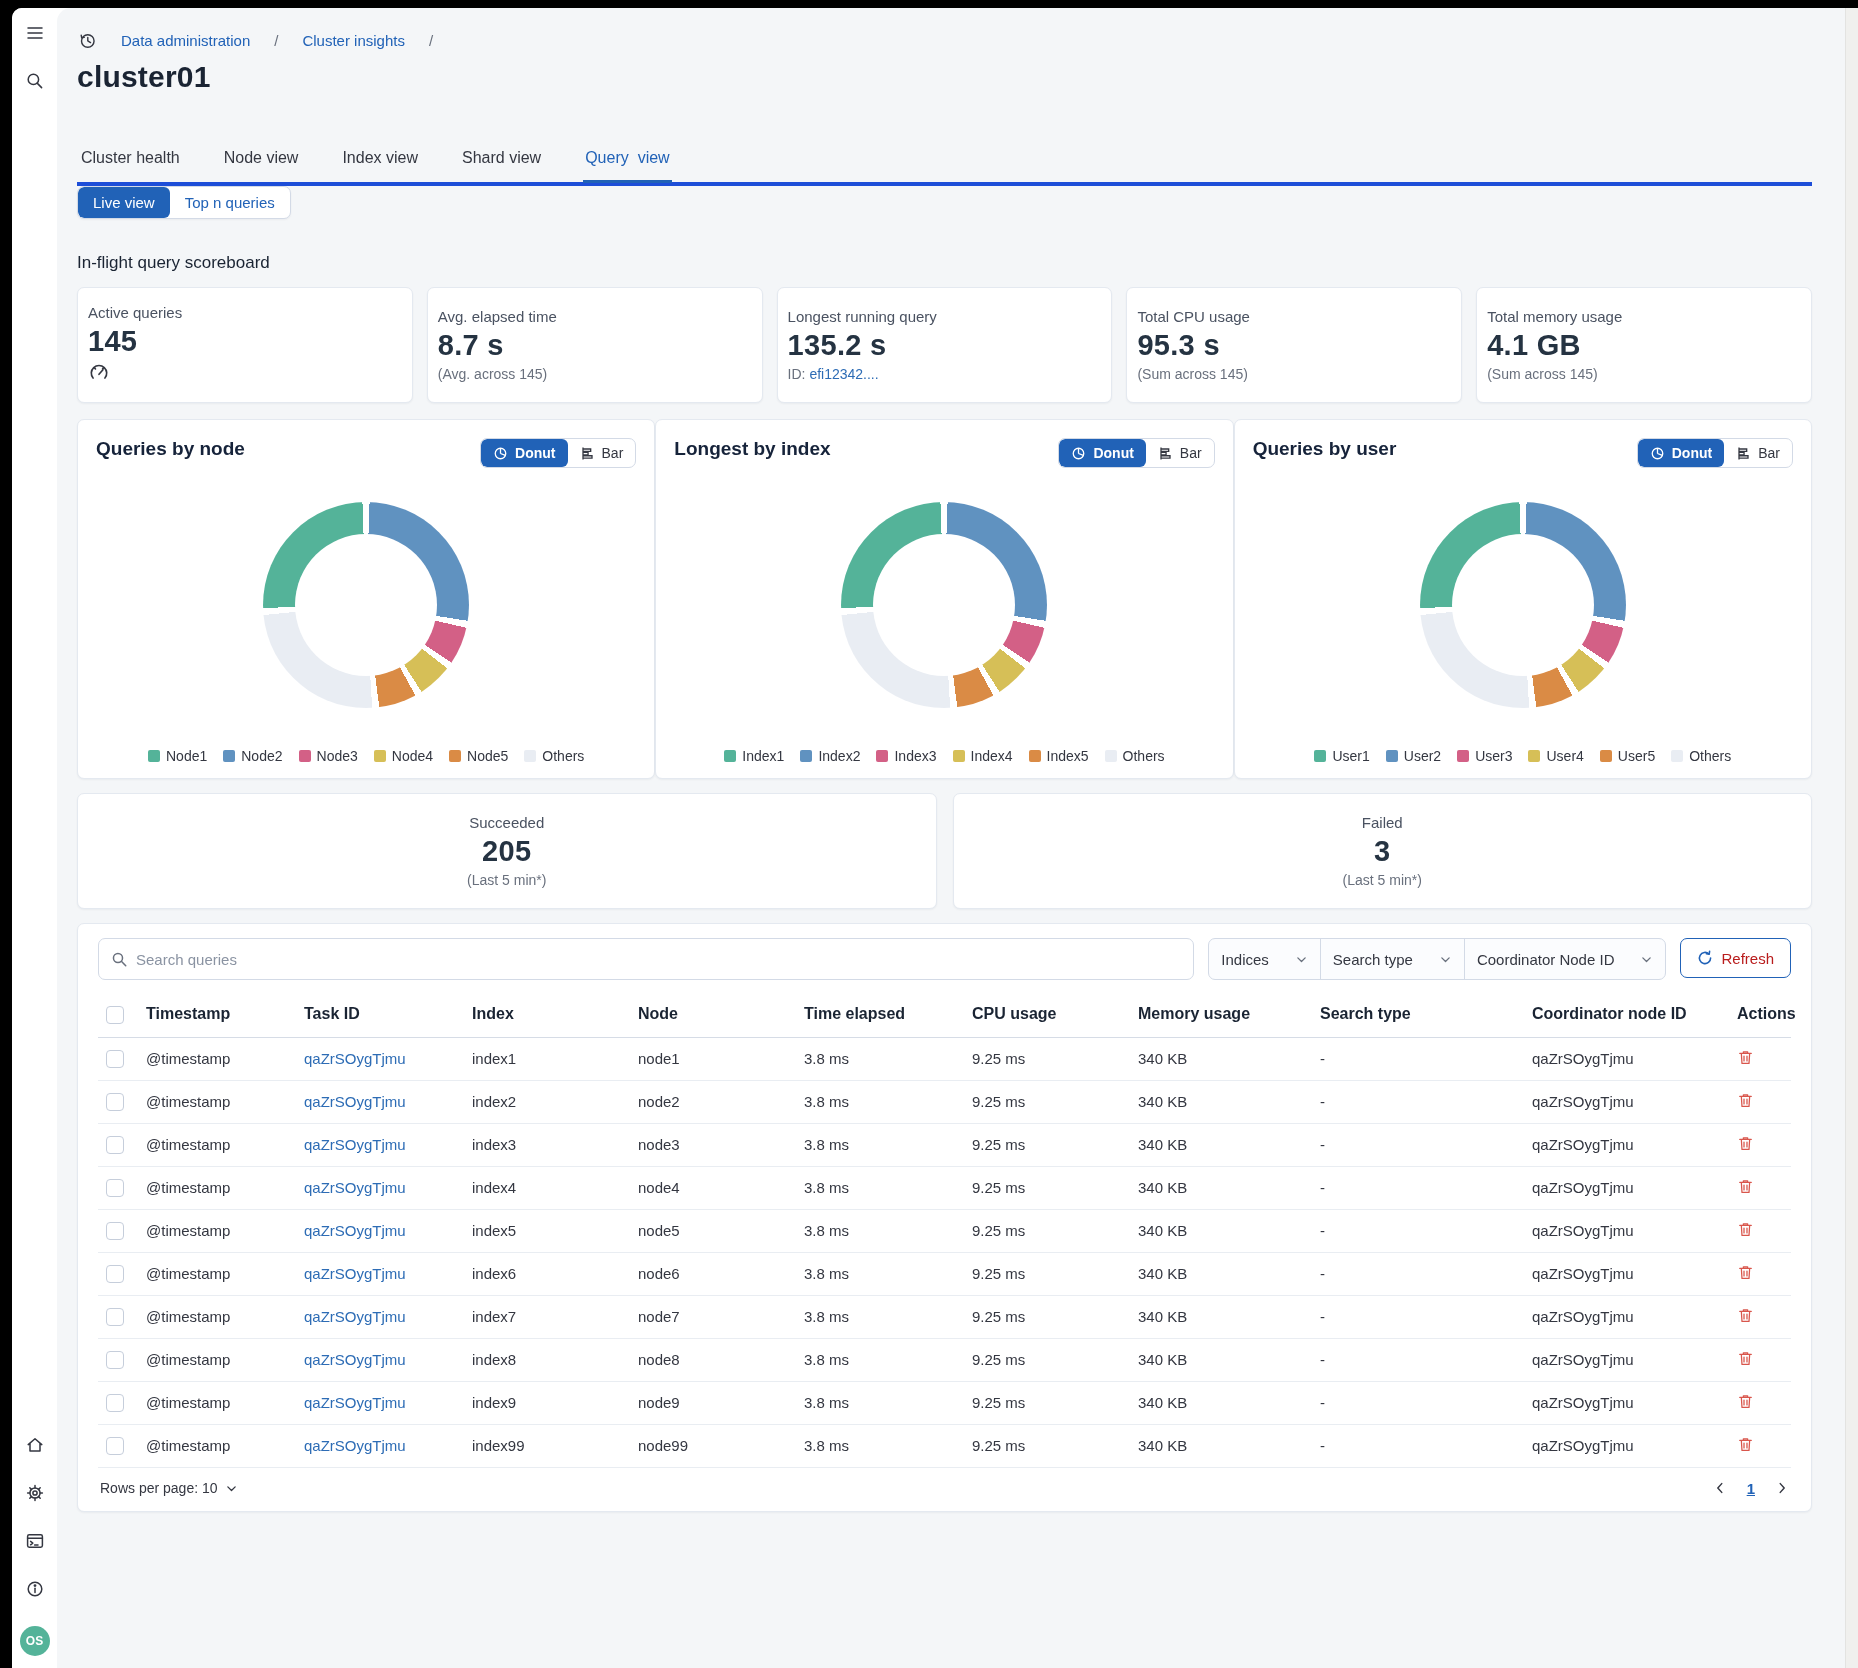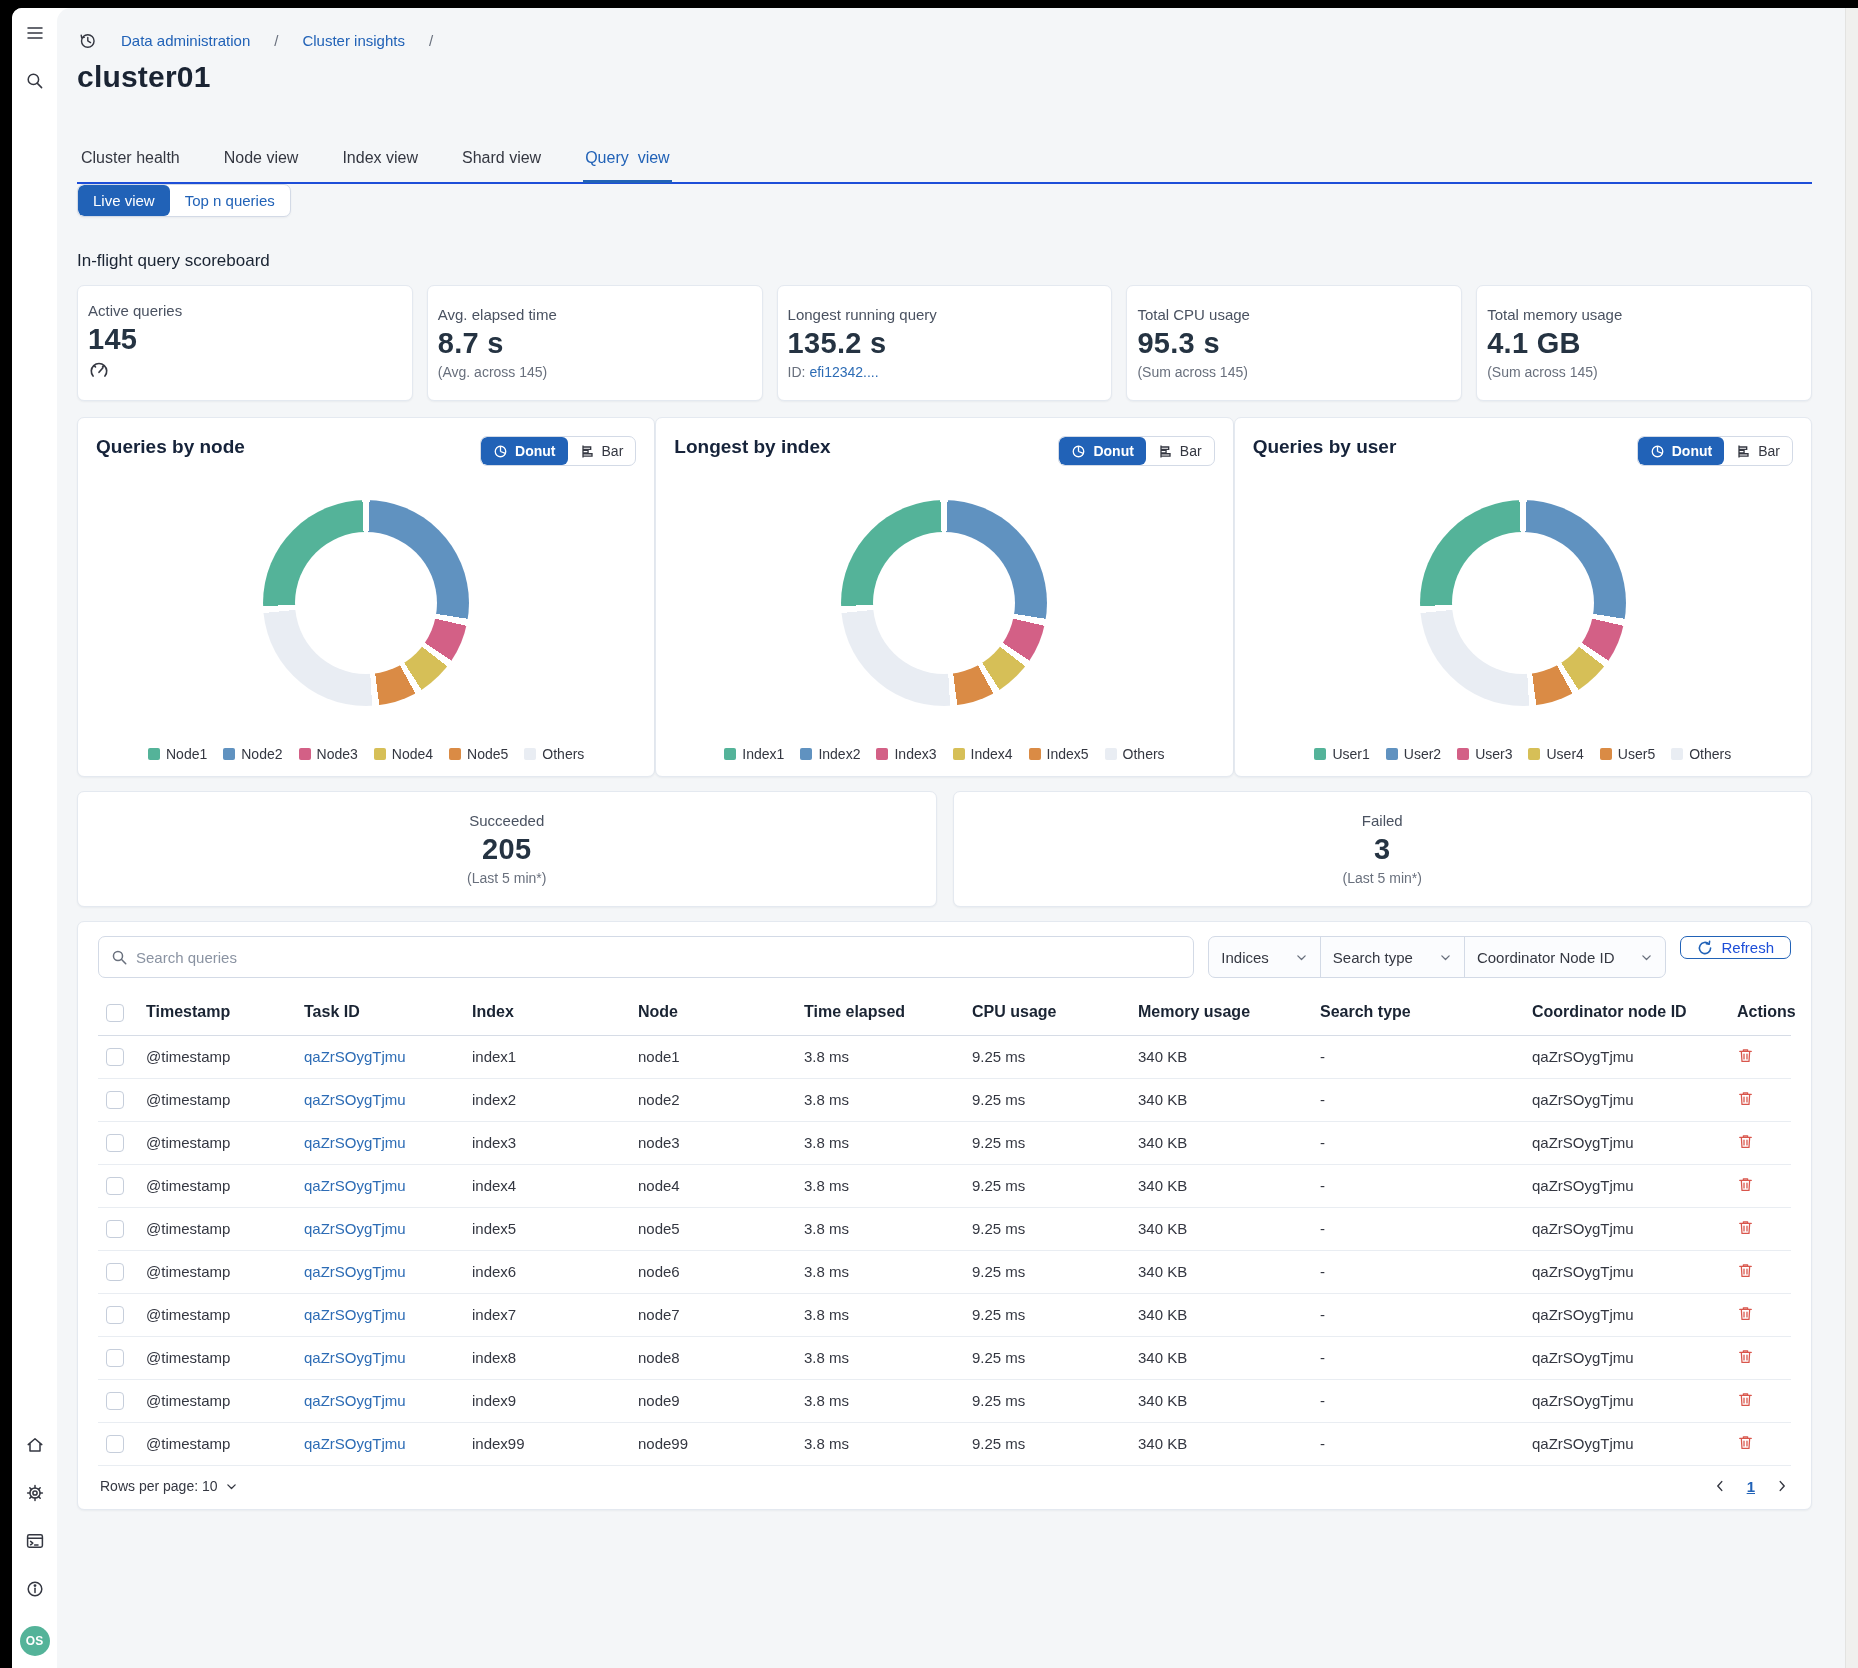--- a/index.html
+++ b/index.html
@@ -34,21 +34,21 @@
   .scroll-gutter {
     position:absolute; right:0; top:0; bottom:0; width:13px;
     background:#f0f0ee; border-left:1px solid #e3e3e1;
   }
   .breadcrumb-row { display:flex; align-items:center; gap:24px; margin-top:4px; }
   .breadcrumb-row svg { stroke:#343741; fill:none; stroke-width:1.5; stroke-linecap:round; stroke-linejoin:round; }
   .crumb-link { color:#2162b7; font-size:15px; cursor:pointer; text-decoration:none; }
   .crumb-sep { color:#69707d; font-size:15px; }
   .page-title { margin-top:10px; font-size:30px; font-weight:600; color:#1a2433; letter-spacing:.2px; }
   
-  .tabs-row { margin-top:46px; border-bottom:2px solid #1d4ed8; display:flex; gap:40px; padding:0 2px; }
+  .tabs-row { margin-top:46px; border-bottom:4px solid #1d4ed8; display:flex; gap:40px; padding:0 2px; }
   .tab {
     font-size:16px; color:#343741; padding:9px 2px 13px; cursor:pointer;
     border-bottom:3px solid transparent; margin-bottom:-1px; white-space:pre;
   }
   .tab.active { color:#2162b7; border-bottom-color:#2162b7; font-weight:500; }
   
   .view-toggle {
     display:inline-flex; background:#fff;
     border:1px solid #d3dae6; border-radius:7px; overflow:hidden;
     box-shadow:0 1px 2px rgba(30,40,60,.05);
@@ -98,22 +98,22 @@
     background:#fff; border:1px solid #d3dae6; border-radius:7px; padding:0 12px;
   }
   .search-box svg { stroke:#69707d; fill:none; stroke-width:1.6; stroke-linecap:round; }
   .search-box input { border:none; outline:none; flex:1; font-size:15px; color:#343741; font-family:inherit; background:transparent; }
   .search-box input::placeholder { color:#8a93a2; }
   .filter-group { display:flex; border:1px solid #d3dae6; border-radius:7px; overflow:hidden; background:#fbfcfe; }
   .filter-select { display:flex; align-items:center; gap:26px; padding:0 12px; height:40px; font-size:15px; color:#343741; border-right:1px solid #d3dae6; cursor:pointer; }
   .filter-select:last-child { border-right:none; }
   .filter-select svg { stroke:#69707d; fill:none; stroke-width:1.6; stroke-linecap:round; stroke-linejoin:round; }
   .refresh-btn {
-    display:flex; align-items:center; gap:8px; height:23px; padding:0 16px;
-    border:1px solid #2162b7; border-radius:7px; color:#1d4ed8; background:#fff;
+    display:flex; align-items:center; gap:8px; height:40px; padding:0 16px;
+    border:1px solid #2162b7; border-radius:7px; color:#b91c1c; background:#fff;
     font-size:15px; font-weight:500; cursor:pointer;
   }
   .refresh-btn svg { stroke:#2162b7; fill:none; stroke-width:1.6; stroke-linecap:round; stroke-linejoin:round; }
   
   table { width:100%; border-collapse:collapse; table-layout:fixed; margin-top:12px; }
   th { text-align:left; font-size:16px; font-weight:700; color:#1a2433; padding:13px 8px; border-bottom:1px solid #d6dce6; }
   td { font-size:15px; color:#343741; padding:11px 8px; border-bottom:1px solid #e9edf2; }
   th:nth-child(1), td:nth-child(1) { width:40px; }
   th:nth-child(2), td:nth-child(2) { width:158px; }
   th:nth-child(3), td:nth-child(3) { width:168px; }

